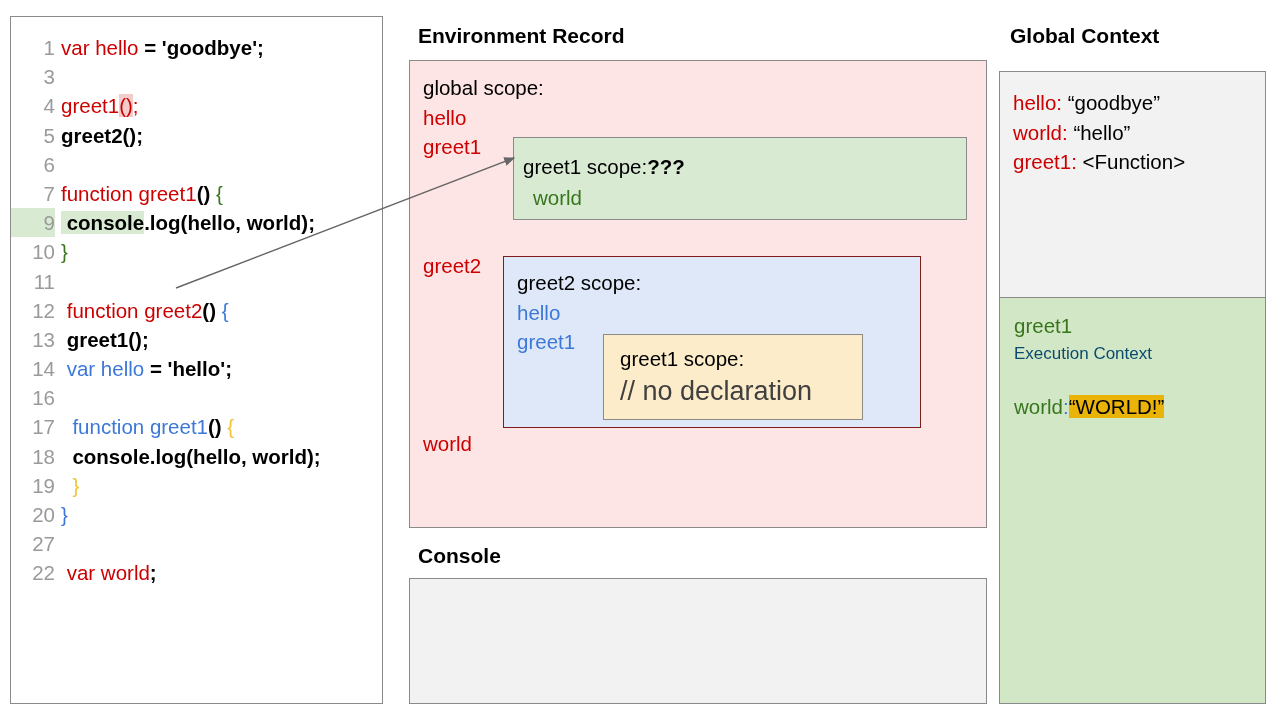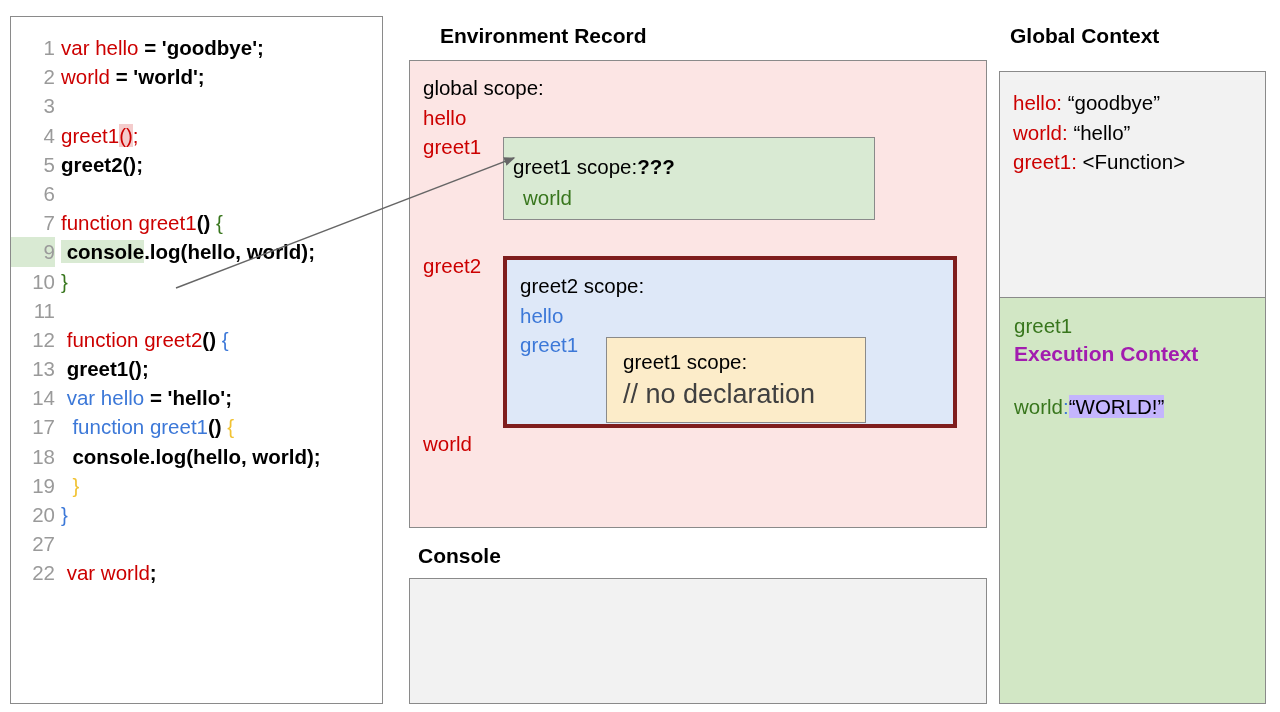--- a/index.html
+++ b/index.html
@@ -55,32 +55,32 @@
 
   .t-red    { color: #cc0000; }
   .t-black  { color: #000000; font-weight: bold; }
   .t-green  { color: #38761d; }
   .t-blue   { color: #3c78d8; }
   .t-dkgreen{ color: #274e13; }
   .t-orange { color: #f1c232; }
 
   .hl-pink  { background: #f4cccc; }
   .hl-green2{ background: #d9ead3; }
-  .hl-purple{ background: #c4b5fd; }
+  .hl-purple{ background: #eab308; }
 
   
   .section-title {
     position: absolute;
     font-size: 21px;
     font-weight: bold;
     color: #000000;
     font-family: "Liberation Sans", sans-serif;
     white-space: nowrap;
   }
-  #env-title    { left: 440px; top: 24px; }
+  #env-title    { left: 418px; top: 24px; }
   #console-title{ left: 418px; top: 544px; }
   #global-title { left: 1010px; top: 24px; }
 
   
   #env-record {
     position: absolute;
     left: 409px;
     top: 60px;
     width: 578px;
     height: 468px;
@@ -97,23 +97,23 @@
   }
   #global-scope-hdr { left: 13px; top: 15px; color: #000000; font-size: 20.5px; }
   #gs-hello  { left: 13px;  top: 45px;  color: #cc0000; }
   #gs-greet1 { left: 13px;  top: 74px;  color: #cc0000; }
   #gs-greet2 { left: 13px;  top: 193px; color: #cc0000; }
   #gs-world  { left: 13px;  top: 371px; color: #cc0000; }
 
   
   #greet1-scope-box {
     position: absolute;
-    left: 93px;
+    left: 103px;
     top: 76px;
-    width: 372px;
+    width: 454px;
     height: 83px;
     background: #d9ead3;
     border: 1px solid #8a8a8a;
     box-sizing: border-box;
   }
   #greet1-scope-hdr {
     position: absolute;
     left: 9px; top: 17px;
     font-size: 20.5px;
     color: #000000;
@@ -125,24 +125,24 @@
     left: 19px; top: 48px;
     font-size: 20.5px;
     color: #38761d;
   }
 
   
   #greet2-scope-box {
     position: absolute;
     left: 93px;
     top: 195px;
-    width: 454px;
+    width: 418px;
     height: 172px;
     background: #dee8f8;
-    border: 4px solid #7f1d1d;
+    border: 1px solid #7f1d1d;
     box-sizing: border-box;
   }
   #greet2-scope-hdr {
     position: absolute;
     left: 13px; top: 14px;
     font-size: 20.5px; color: #000000;
   }
   #greet2-hello {
     position: absolute;
     left: 13px; top: 44px;
@@ -220,23 +220,23 @@
     border: 1px solid #8a8a8a;
     box-sizing: border-box;
     padding: 14px 0 0 14px;
   }
   #exec-fn-name {
     font-size: 20.5px;
     color: #38761d;
     line-height: 27px;
   }
   #exec-heading {
-    font-size: 21px;
-    font-weight: bold;
-    color: #a21caf;
+    font-size: 17px;
+    font-weight: normal;
+    color: #0c4a6e;
     line-height: 30px;
   }
   #exec-var-row {
     margin-top: 26px;
     font-size: 20.5px;
     white-space: nowrap;
   }
   #exec-var-key { color: #38761d; }
   #exec-var-colon { color: #3c78d8; }
 
@@ -247,32 +247,32 @@
     width: 1280px; height: 712px;
     pointer-events: none;
   }
 </style>
 </head>
 <body>
 
 <div id="code-panel">
   <div class="code-lines" id="code-lines">
       <div class="code-line"><span class="ln">1</span><span class="code-text"><span class="t-red">var hello</span><span class="t-black"> = 'goodbye';</span></span></div>
-      <div class="code-line"><span class="ln">2</span><span class="code-text"><span class="t-red">world</span><span class="t-black"> = 'world';</span></span></div>
       <div class="code-line"><span class="ln">3</span><span class="code-text"></span></div>
       <div class="code-line"><span class="ln">4</span><span class="code-text"><span class="t-red">greet1</span><span class="t-red hl-pink">()</span><span class="t-red">;</span></span></div>
       <div class="code-line"><span class="ln">5</span><span class="code-text"><span class="t-black">greet2();</span></span></div>
       <div class="code-line"><span class="ln">6</span><span class="code-text"></span></div>
       <div class="code-line"><span class="ln">7</span><span class="code-text"><span class="t-red">function greet1</span><span class="t-black">()</span><span class="t-green"> {</span></span></div>
       <div class="code-line"><span class="ln hl-green">9</span><span class="code-text"><span class="t-black hl-green2"> console</span><span class="t-black">.log(hello, world);</span></span></div>
       <div class="code-line"><span class="ln">10</span><span class="code-text"><span class="t-green">}</span></span></div>
       <div class="code-line"><span class="ln">11</span><span class="code-text"></span></div>
       <div class="code-line"><span class="ln">12</span><span class="code-text"><span class="t-red"> function greet2</span><span class="t-black">()</span><span class="t-blue"> {</span></span></div>
       <div class="code-line"><span class="ln">13</span><span class="code-text"><span class="t-black"> greet1();</span></span></div>
       <div class="code-line"><span class="ln">14</span><span class="code-text"><span class="t-blue"> var hello</span><span class="t-black"> = 'hello';</span></span></div>
+      <div class="code-line"><span class="ln">16</span><span class="code-text"></span></div>
       <div class="code-line"><span class="ln">17</span><span class="code-text"><span class="t-blue">  function greet1</span><span class="t-black">()</span><span class="t-orange"> {</span></span></div>
       <div class="code-line"><span class="ln">18</span><span class="code-text"><span class="t-black">  console.log(hello, world);</span></span></div>
       <div class="code-line"><span class="ln">19</span><span class="code-text"><span class="t-orange">  }</span></span></div>
       <div class="code-line"><span class="ln">20</span><span class="code-text"><span class="t-blue">}</span></span></div>
       <div class="code-line"><span class="ln">27</span><span class="code-text"></span></div>
       <div class="code-line"><span class="ln">22</span><span class="code-text"><span class="t-red"> var world</span><span class="t-black">;</span></span></div>
     </div>
 </div>
 
 <div class="section-title" id="env-title">Environment Record</div>

